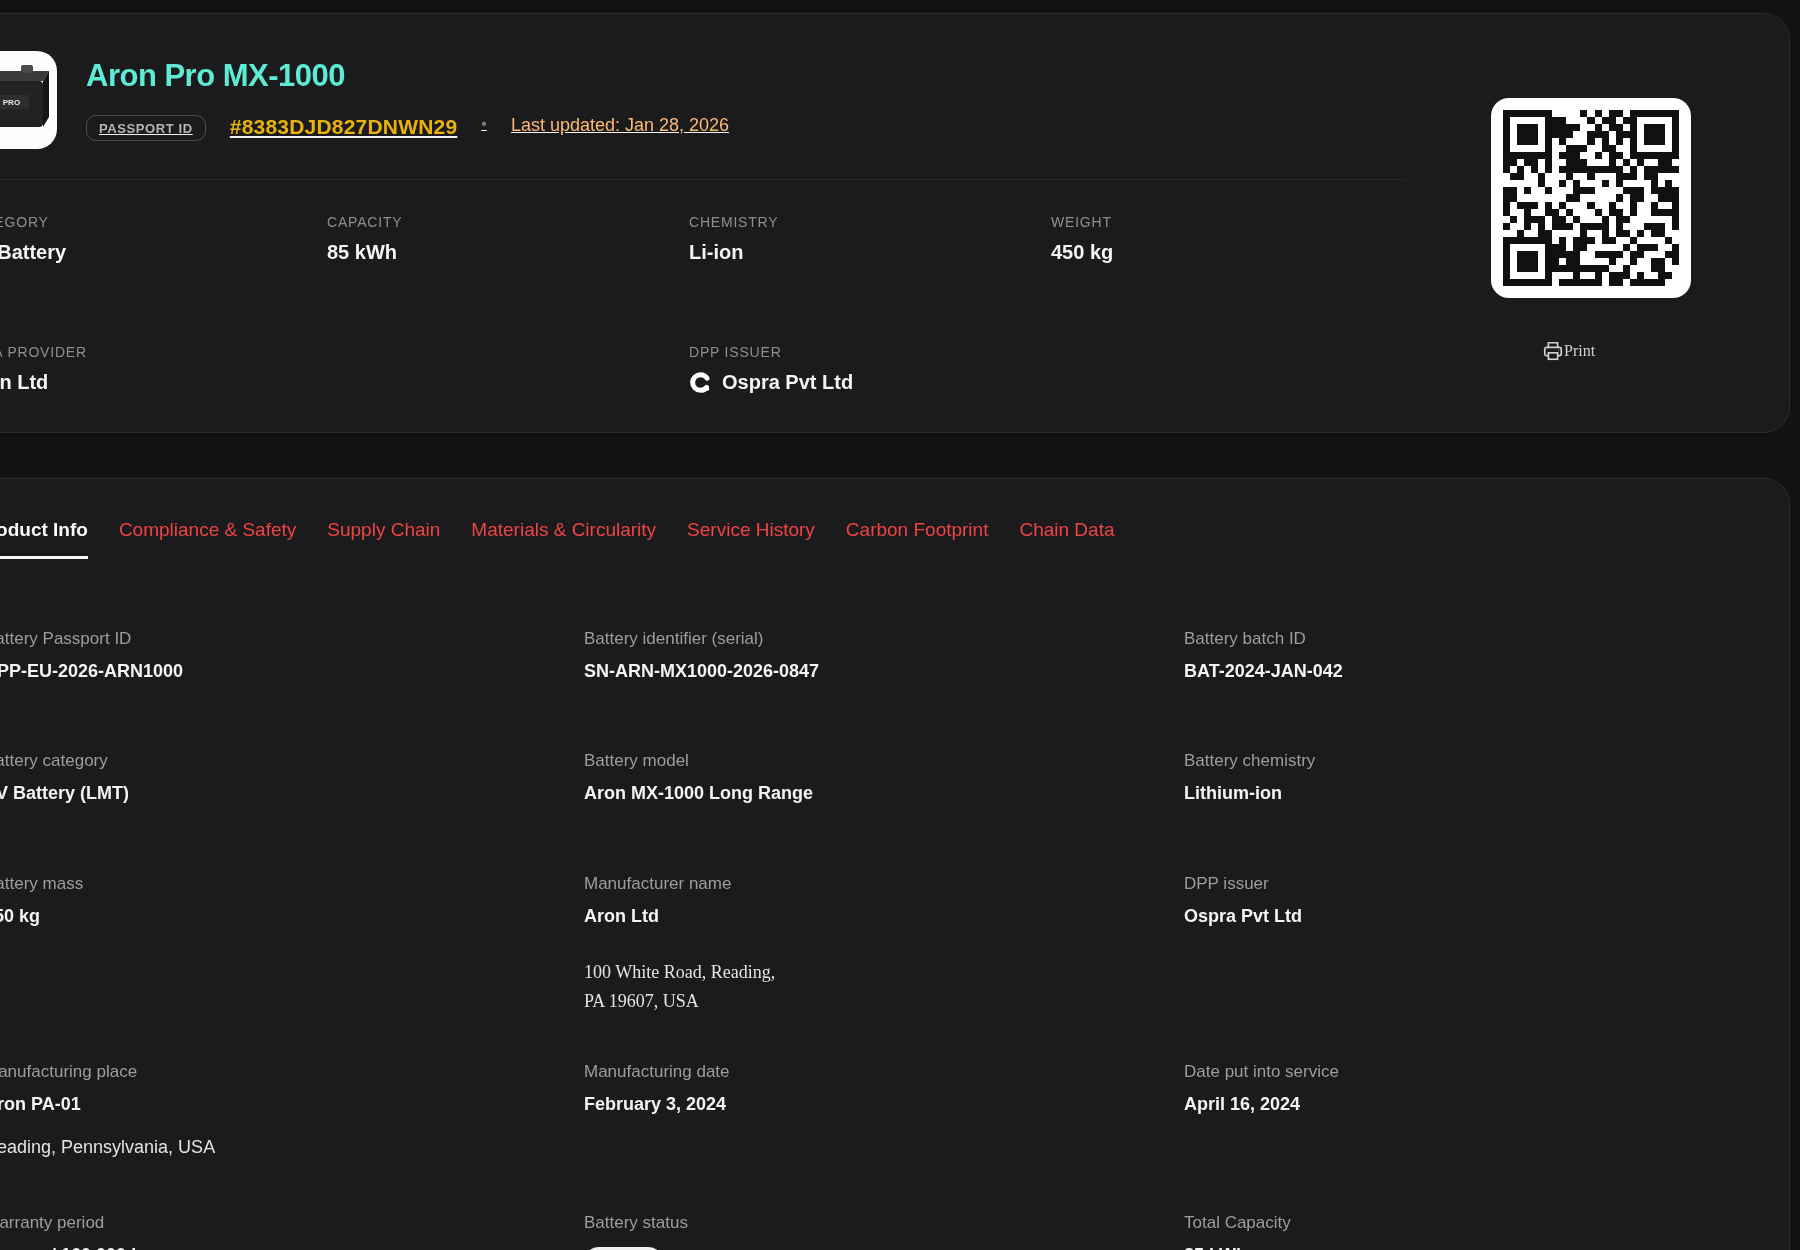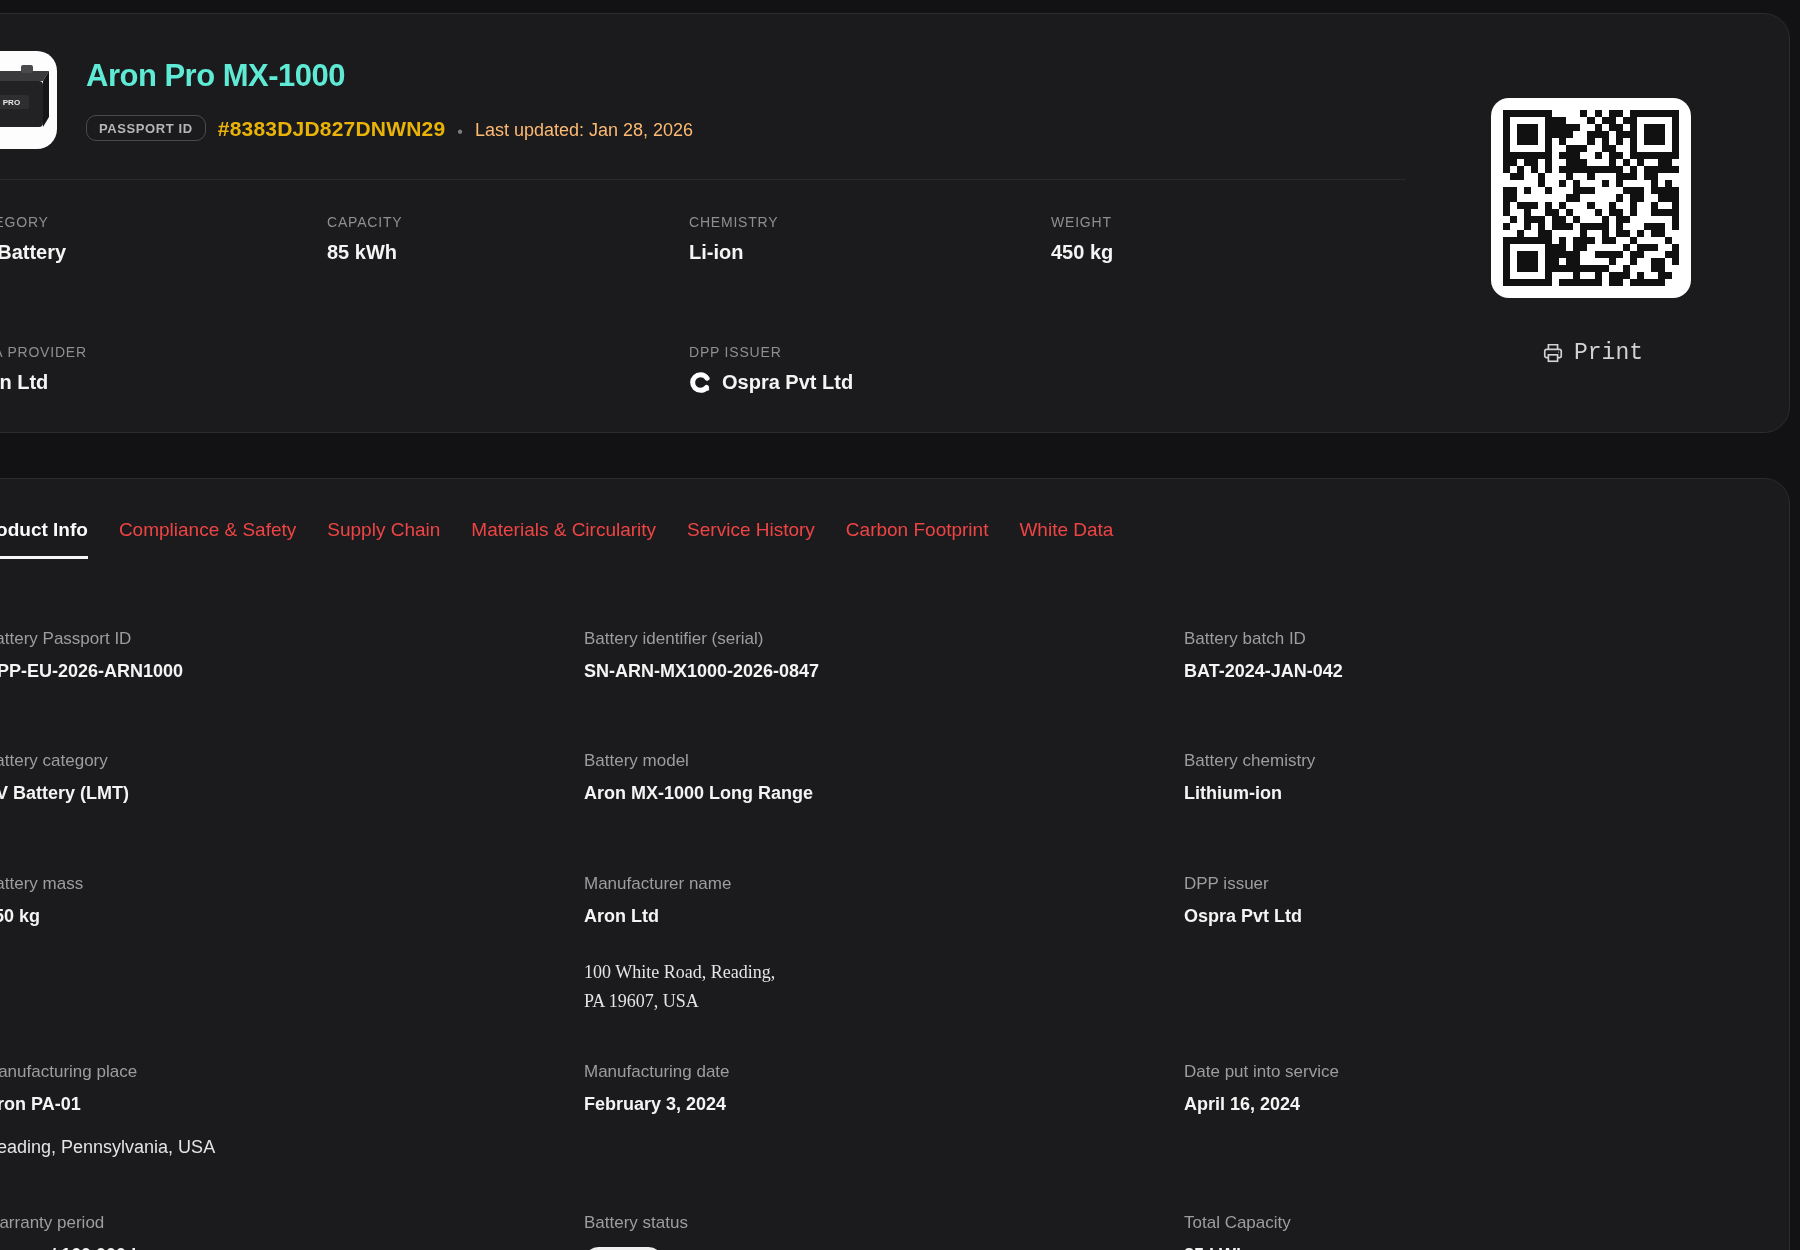--- a/index.html
+++ b/index.html
@@ -25,21 +25,21 @@
     position:absolute; left:78px; top:37px;
     width:98px; height:98px; border-radius:20px;
     background:#fdfdfd; overflow:hidden;
   }
   .page-title {
     position:absolute; left:205px; top:44px;
     font-size:31px; font-weight:700; letter-spacing:-0.5px; color:#5eead4;
   }
   .id-row {
     position:absolute; left:205px; top:101px;
-    display:flex; align-items:flex-end; gap:12px;
+    display:flex; align-items:flex-start; gap:24px;text-decoration:underline;
   }
   .passport-pill {
     border:1px solid #4b4b4e; border-radius:10px;
     padding:5px 12px 4px;
     font-size:13px; font-weight:600; letter-spacing:0.6px; color:#b6b6b8;
     white-space:nowrap;
   }
   .passport-id { font-size:21px; font-weight:700; color:#eab308; letter-spacing:0.2px; }
   .dot-sep { color:#7c7c7e; font-size:16px; }
   .last-updated { font-size:18px; color:#fdba74; }
@@ -59,23 +59,23 @@
   }
   .stat-value { font-size:20px; font-weight:700; color:#f4f4f4; white-space:nowrap; }
   .issuer-value { display:flex; align-items:center; gap:10px; }
   .qr-tile {
     position:absolute; left:1610px; top:84px;
     width:200px; height:200px; background:#ffffff; border-radius:18px;
     display:flex; align-items:center; justify-content:center;
   }
   .print-btn {
     position:absolute; left:1661px; top:326px;
-    display:flex; align-items:center; gap:10px;
-    font-size:23px; color:#d2d2d4; cursor:pointer;
-    background:none; border:none; font-family:Liberation Mono, monospace;
+    display:flex; align-items:center; gap:0;
+    font-size:16px; color:#d2d2d4; cursor:pointer;
+    background:none; border:none; font-family:Liberation Serif, serif;
   }
 
   
   .tabs-row {
     position:absolute; left:95px; top:40px;
     display:flex; gap:31px; align-items:flex-start;
   }
   .tab {
     font-size:19px; color:#ef4444; white-space:nowrap;
     padding-bottom:15px; cursor:pointer;
@@ -442,21 +442,21 @@
 
 <section class="card" id="content-card">
 
   <nav class="tabs-row">
     <span class="tab active">Product Info</span>
     <span class="tab">Compliance &amp; Safety</span>
     <span class="tab">Supply Chain</span>
     <span class="tab">Materials &amp; Circularity</span>
     <span class="tab">Service History</span>
     <span class="tab">Carbon Footprint</span>
-    <span class="tab">White Data</span>
+    <span class="tab">Chain Data</span>
   </nav>
 
   <div class="info-row" id="info-row-1">
     <div>
       <div class="field-label">Battery Passport ID</div>
       <div class="field-value">DPP-EU-2026-ARN1000</div>
     </div>
     <div>
       <div class="field-label">Battery identifier (serial)</div>
       <div class="field-value">SN-ARN-MX1000-2026-0847</div>

